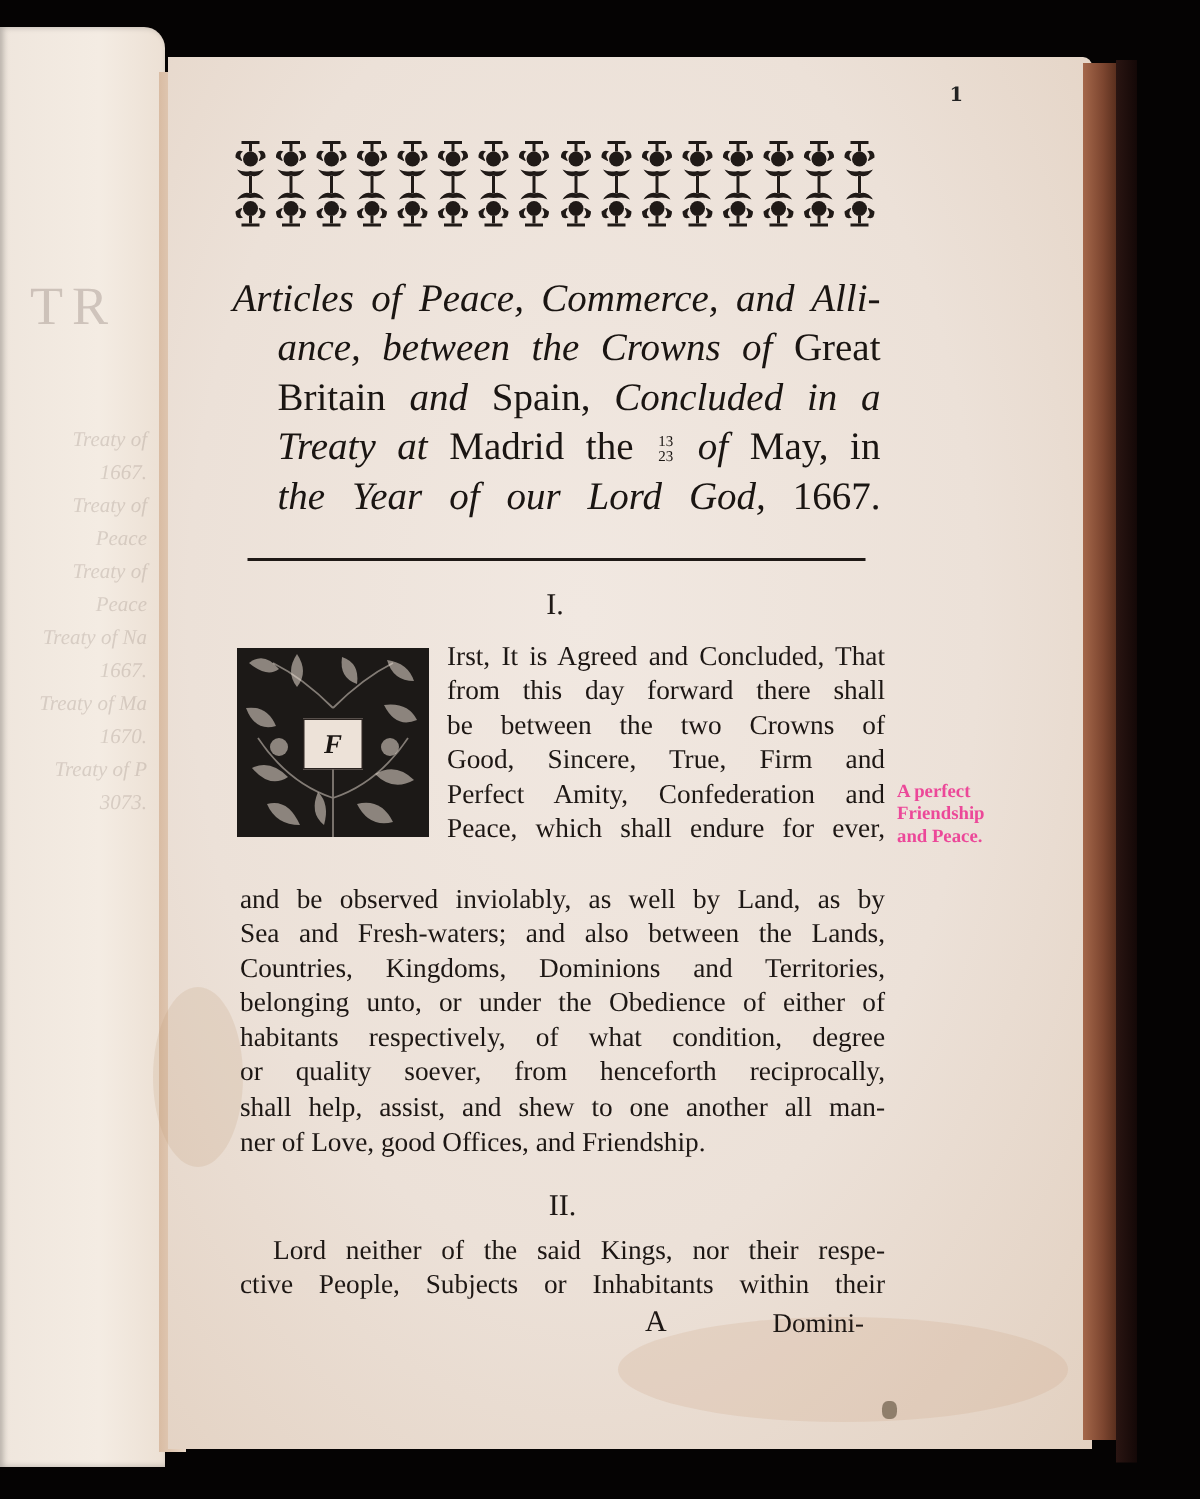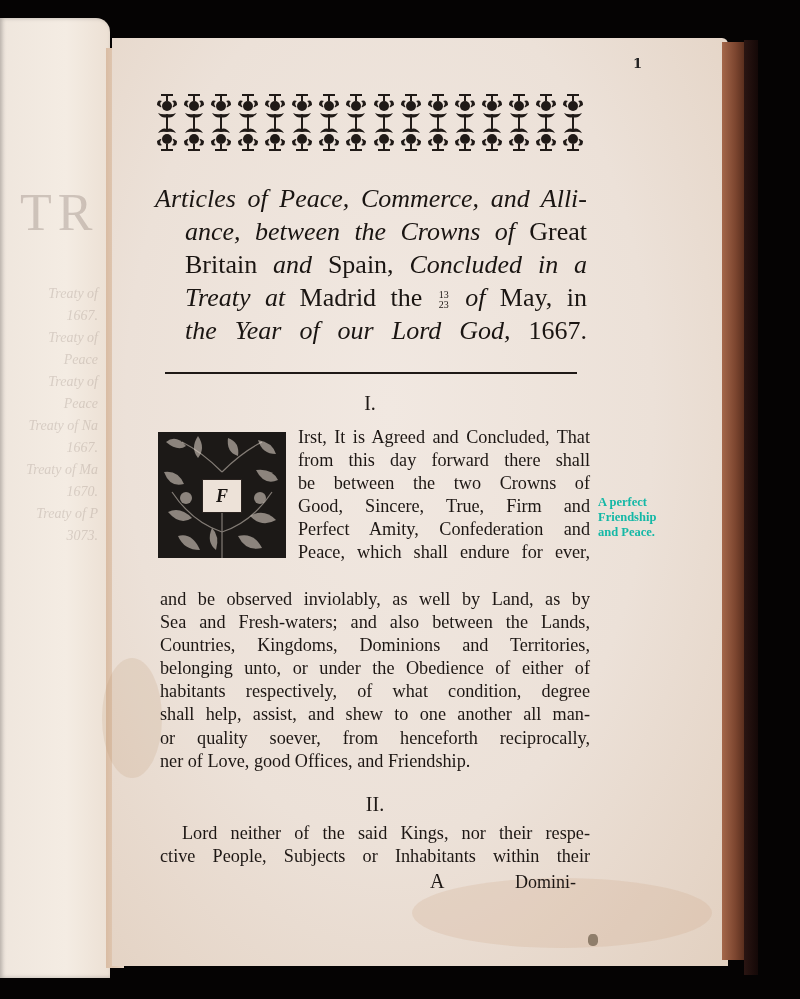--- a/index.html
+++ b/index.html
@@ -8,21 +8,21 @@
     background:#050303;
     font-family:"DejaVu Serif", "Liberation Serif", serif;
   }
   .left-page {
     position:absolute; left:0; top:18px; width:110px; height:960px;
     background:linear-gradient(90deg,#efe6dd 0%,#f4ece3 60%,#ece0d4 100%);
     border-top-right-radius:14px;
     box-shadow:2px 0 4px rgba(0,0,0,0.25) inset;
   }
   .left-page .ghost {
-    position:absolute; left:20px; top:165px; font-size:52px; color:rgba(110,95,85,0.28);
+    position:absolute; left:20px; top:165px; font-size:36px; color:rgba(110,95,85,0.28);
     letter-spacing:6px;
     font-family:"Liberation Serif", serif;
   }
   .left-page .ghost-lines {
     position:absolute; left:18px; top:265px; width:80px;
     font-size:14px; line-height:22px; color:rgba(120,100,90,0.22);
     text-align:right; font-style:italic;
     font-family:"Liberation Serif", serif;
   }
   .gutter {
@@ -87,22 +87,22 @@
     font-family:"Liberation Serif", serif; font-style:italic; font-weight:bold;
     font-size:18px; color:#1a1512;
   }
   .body-text {
     position:absolute; font-family:"Liberation Serif", serif;
     font-size:18.2px; line-height:23.1px; color:#1d1714;
   }
   .body-text .line { display:block; white-space:nowrap; text-align:justify; text-align-last:justify; }
   .body-text .last { text-align-last:left; }
   .side-note {
-    position:absolute; left:598px; top:495px; width:80px;
-    font-family:"Liberation Serif", serif; font-size:12.5px; line-height:15px; color:#14b8a6;
+    position:absolute; left:598px; top:520px; width:80px;
+    font-family:"Liberation Serif", serif; font-size:12.5px; line-height:15px; color:#ec4899;
     font-weight:bold;
   }
   .catchword-sig {
     position:absolute; left:430px; top:870px; font-family:"Liberation Serif", serif; font-size:20px; color:#1d1714;
   }
   .catchword {
     position:absolute; left:515px; top:872px; font-family:"Liberation Serif", serif; font-size:18px; color:#1d1714;
   }
   .spot { position:absolute; left:588px; top:934px; width:10px; height:12px; background:#7a6a58; border-radius:40%; opacity:0.8; }
 </style>
@@ -491,22 +491,22 @@
     <span class="line">Perfect Amity, Confederation and</span>
     <span class="line">Peace, which shall endure for ever,</span>
   </div>
 
 <div class="body-text" id="full-lines-1" style="left:160px; top:588px; width:430px;">
     <span class="line">and be observed inviolably, as well by Land, as by</span>
     <span class="line">Sea and Fresh-waters; and also between the Lands,</span>
     <span class="line">Countries, Kingdoms, Dominions and Territories,</span>
     <span class="line">belonging unto, or under the Obedience of either of</span>
     <span class="line">habitants respectively, of what condition, degree</span>
+    <span class="line">or quality soever, from henceforth reciprocally,</span>
     <span class="line">shall help, assist, and shew to one another all man-</span>
-    <span class="line">or quality soever, from henceforth reciprocally,</span>
     <span class="line last">ner of Love, good Offices, and Friendship.</span>
   </div>
 
 <div class="side-note" id="side-note">
     <div>A perfect</div>
     <div>Friendship</div>
     <div>and Peace.</div>
   </div>
 
 <div class="section-num" style="left:335px; top:793px;">II.</div>

